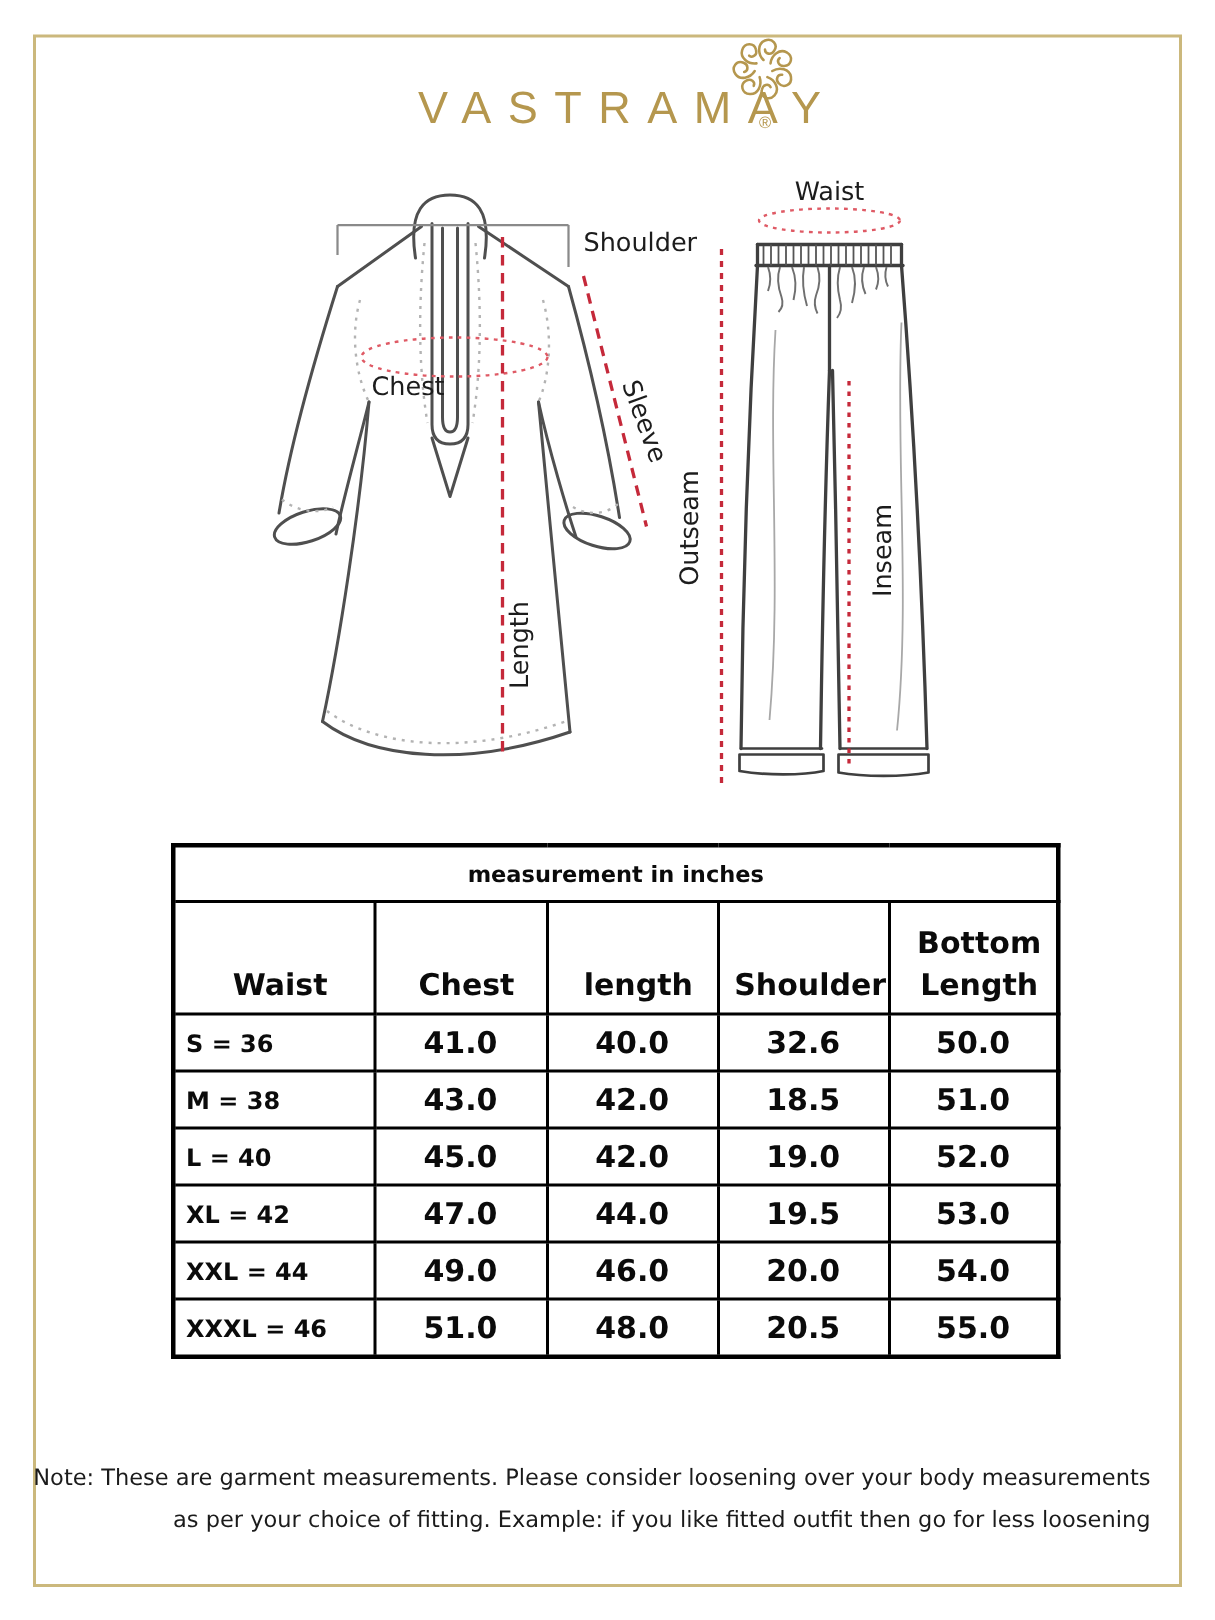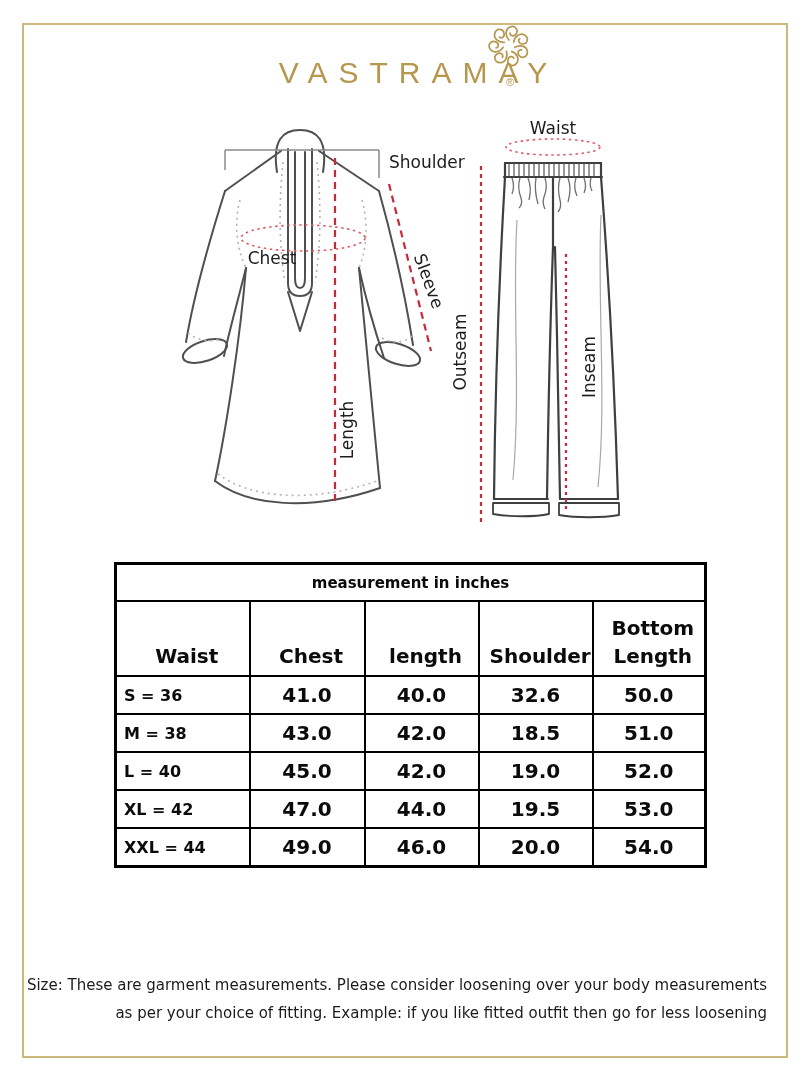--- a/index.html
+++ b/index.html
@@ -192,18 +192,25 @@
         <td class="num">19.5</td>
         <td class="num">53.0</td>
       </tr>
       <tr>
         <td class="size">XXL = 44</td>
         <td class="num">49.0</td>
         <td class="num">46.0</td>
         <td class="num">20.0</td>
         <td class="num">54.0</td>
       </tr>
+      <tr>
+        <td class="size">XXXL = 46</td>
+        <td class="num">51.0</td>
+        <td class="num">48.0</td>
+        <td class="num">20.5</td>
+        <td class="num">55.0</td>
+      </tr>
     </tbody>
   </table>
 </div>
 
-<div class="note-line note-1">Size: These are garment measurements. Please consider loosening over your body measurements</div>
+<div class="note-line note-1">Note: These are garment measurements. Please consider loosening over your body measurements</div>
 <div class="note-line note-2">as per your choice of fitting. Example: if you like fitted outfit then go for less loosening</div>
 
 </body></html>

